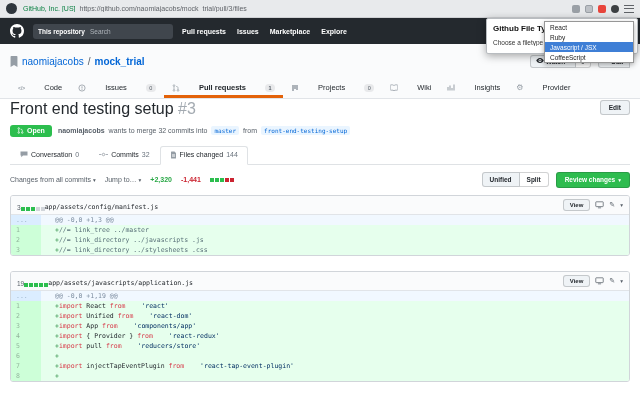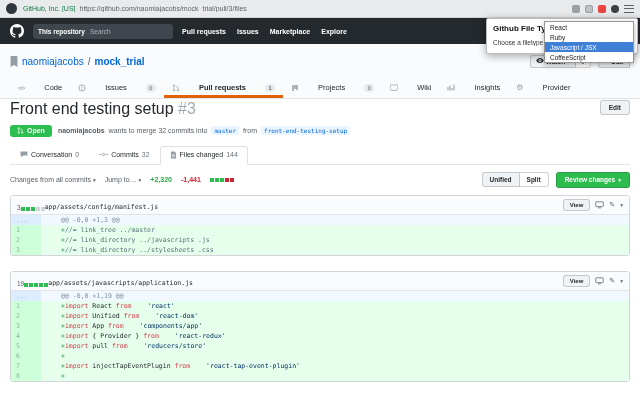--- a/index.html
+++ b/index.html
@@ -102,21 +102,21 @@
   .file { border:1px solid #d1d5da; border-radius:3px; margin-bottom:15px; overflow:hidden; }
   .file-header { display:flex; align-items:flex-end; background:#fafbfc;
     border-bottom:1px solid #e1e4e8; padding:3px 6px; font-size:6.5px; color:#586069; }
   .file-path { font-family:"DejaVu Sans Mono","Liberation Mono",monospace; color:#24292e; }
   .file-actions { margin-left:auto; display:flex; align-items:center; gap:5px; color:#586069; }
   .view-btn { font-size:6px; padding:2px 6px; }
   .icon-glyph { font-size:7px; color:#586069; cursor:pointer; }
   .diff { font-family:"DejaVu Sans Mono","Liberation Mono",monospace; font-size:6.5px; }
   .diff-row { display:flex; height:10px; line-height:10px; }
   .line-num { flex:0 0 30px; padding-left:5px; color:rgba(27,31,35,.35); }
-  .line-code { flex:1; padding-left:20px; white-space:pre; color:#24292e; }
+  .line-code { flex:1; padding-left:14px; white-space:pre; color:#24292e; }
   .diff-row.add .line-num { background:#cdffd8; }
   .diff-row.add .line-code { background:#e6ffed; }
   .diff-row.hunk .line-num { background:#dbedff; color:#9fb6cc; }
   .diff-row.hunk .line-code { background:#f1f8ff; }
   .tok-h { color:#7d8da0; }
   .tok-a { color:#22863a; }
   .tok-k { color:#d73a49; }
   .tok-s { color:#032f62;margin-left:12px; }
   .tok-c { color:#587078; }
   .tok-p { color:#24292e; }

